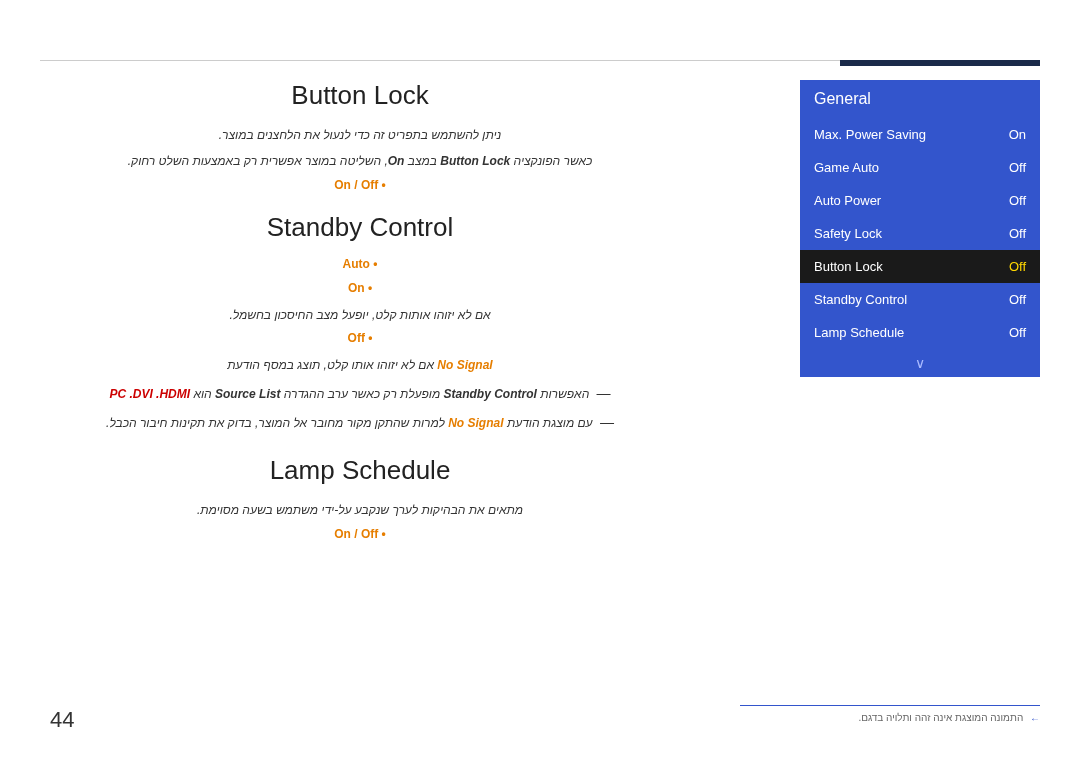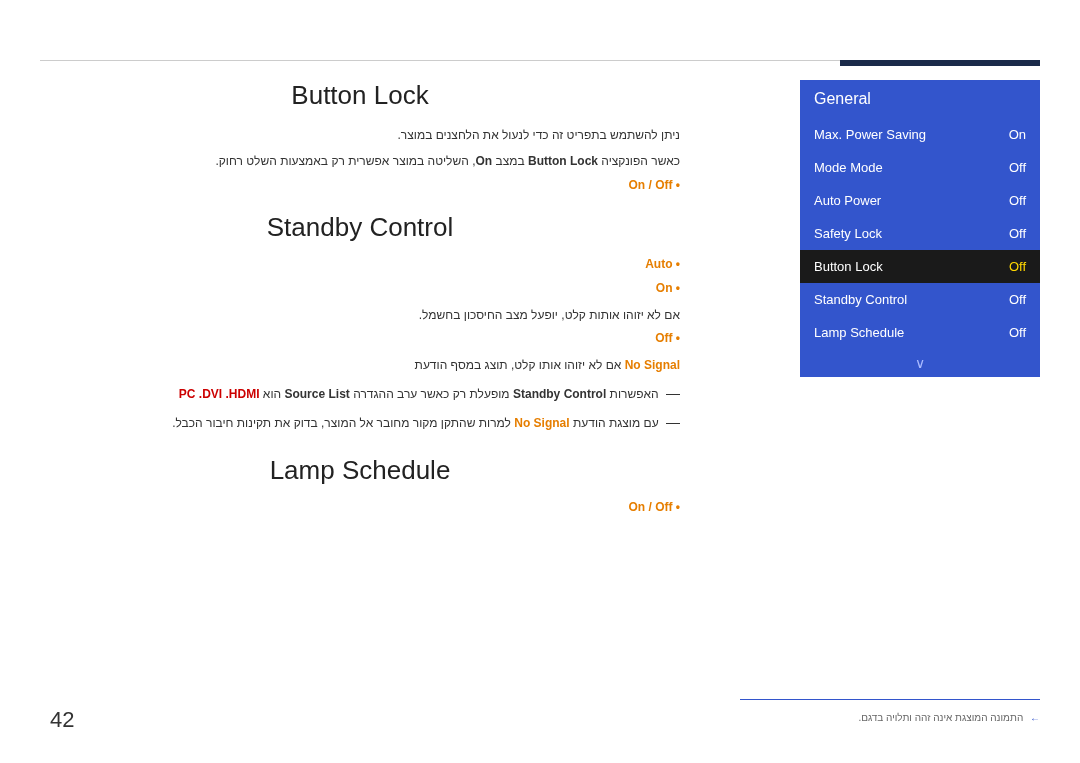--- a/index.html
+++ b/index.html
@@ -60,26 +60,28 @@
       color: #222;
       text-align: center;
       margin-bottom: 14px;
       direction: ltr;
     }
 
     .section-text {
       font-size: 12px;
       color: #333;
       line-height: 1.7;
-      text-align: right;
+      text-align: center;
       direction: rtl;
       margin-bottom: 6px;
+      font-style: italic;
     }
 
     .on-off-line {
+      text-align: center;
       font-size: 12px;
       color: #e67e00;
       font-weight: bold;
       margin: 4px 0 10px 0;
       direction: ltr;
     }
 
     .section-block {
       margin-bottom: 20px;
     }
@@ -149,21 +151,21 @@
     .bottom-note {
       position: absolute;
       bottom: 40px;
       right: 40px;
       width: 300px;
       font-size: 10px;
       color: #666;
       text-align: right;
       direction: rtl;
       border-top: 1px solid #3355cc;
-      padding-top: 12px;
+      padding-top: 6px;
     }
 
     .bottom-note-arrow {
       color: #3355cc;
       margin-left: 4px;
     }
 
     .note-line {
       font-size: 10px;
       color: #666;
@@ -209,36 +211,37 @@
       האפשרות <strong>Standby Control</strong> מופעלת רק כאשר ערב ההגדרה <strong>Source List</strong> הוא <span style="color:#cc0000; font-weight:bold;">PC .DVI .HDMI</span>
     </p>
     <p class="section-text">
       <span style="font-size:14px; margin-left:4px;">—</span>
       עם מוצגת הודעת <span style="color:#e67e00; font-weight:bold;">No Signal</span> למרות שהתקן מקור מחובר אל המוצר, בדוק את תקינות חיבור הכבל.
     </p>
   </div>
 
   <div class="section-block">
     <div class="section-title">Lamp Schedule</div>
+    <p class="section-text">מתאים את הבהיקות לערך שנקבע על-ידי משתמש בשעה מסוימת.</p>
     <div class="on-off-line">
       <span style="color:#e67e00;">On / Off •</span>
     </div>
   </div>
 
 </div>
 
 <div class="right-panel">
   <div class="panel-header">General</div>
   <div class="menu-container">
     <div class="menu-item">
       <span class="item-label">Max. Power Saving</span>
       <span class="item-value">On</span>
     </div>
     <div class="menu-item">
-      <span class="item-label">Mode Mode</span>
+      <span class="item-label">Game Auto</span>
       <span class="item-value">Off</span>
     </div>
     <div class="menu-item">
       <span class="item-label">Auto Power</span>
       <span class="item-value">Off</span>
     </div>
     <div class="menu-item">
       <span class="item-label">Safety Lock</span>
       <span class="item-value">Off</span>
     </div>
@@ -256,13 +259,13 @@
     </div>
     <div class="menu-chevron">∨</div>
   </div>
 </div>
 
 <div class="bottom-note">
   <span class="bottom-note-arrow">←</span>
   <span class="note-line">התמונה המוצגת אינה זהה ותלויה בדגם.</span>
 </div>
 
-<div class="page-number">42</div>
+<div class="page-number">44</div>
 
 </body></html>

